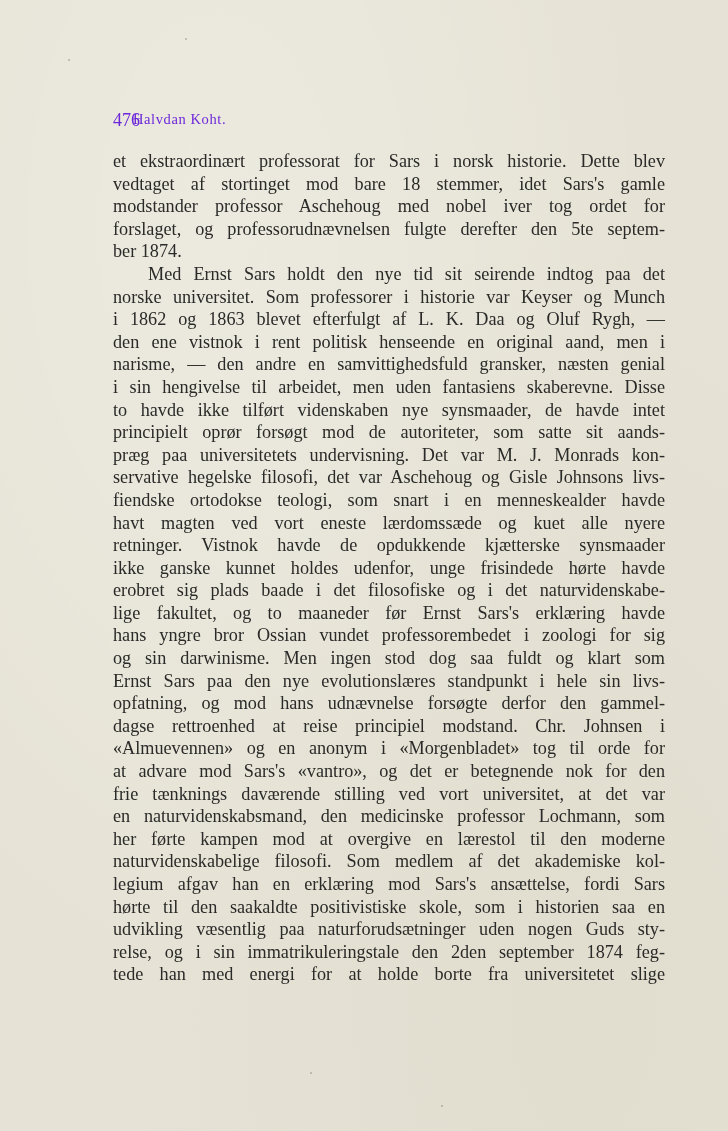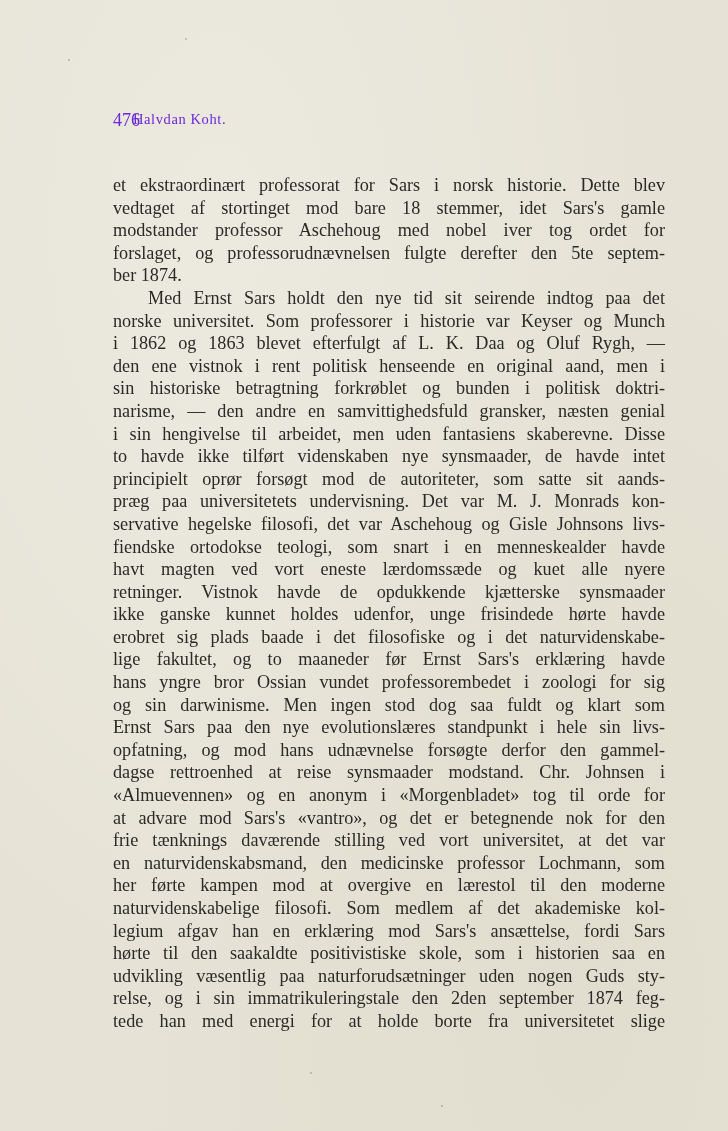--- a/index.html
+++ b/index.html
@@ -41,21 +41,21 @@
       position: absolute;
       left: 0;
       right: 0;
       top: 1px;
       text-align: left;
       font-size: 14.5px;
       letter-spacing: 0.6px;
       padding-left: 20px;
     }
     .body-text {
-      margin-top: 40px;
+      margin-top: 16px;
     }
     .line {
       display: block;
       height: 22.6px;
       line-height: 22.6px;
       font-size: 18.2px;
       text-align: justify;
       text-align-last: justify;
       white-space: nowrap;
       overflow: visible;
@@ -91,38 +91,37 @@
       <span class="line">modstander professor Aschehoug med nobel iver tog ordet for</span>
       <span class="line">forslaget, og professorudnævnelsen fulgte derefter den 5te septem-</span>
       <span class="line last">ber 1874.</span>
     </div>
 
     <div>
       <span class="line indent">Med Ernst Sars holdt den nye tid sit seirende indtog paa det</span>
       <span class="line">norske universitet.  Som professorer i historie var Keyser og Munch</span>
       <span class="line">i 1862 og 1863 blevet efterfulgt af L. K. Daa og Oluf Rygh, —</span>
       <span class="line">den ene vistnok i rent politisk henseende en original aand, men i</span>
-      <span class="line">sin historiske betragtning forkrøblet og bunden i politisk doktri-</span>
       <span class="line">narisme, — den andre en samvittighedsfuld gransker, næsten genial</span>
       <span class="line">i sin hengivelse til arbeidet, men uden fantasiens skaberevne.  Disse</span>
       <span class="line">to havde ikke tilført videnskaben nye synsmaader, de havde intet</span>
       <span class="line">principielt oprør forsøgt mod de autoriteter, som satte sit aands-</span>
       <span class="line">præg paa universitetets undervisning.  Det var M. J. Monrads kon-</span>
       <span class="line">servative hegelske filosofi, det var Aschehoug og Gisle Johnsons livs-</span>
       <span class="line">fiendske ortodokse teologi, som snart i en menneskealder havde</span>
       <span class="line">havt magten ved vort eneste lærdomssæde og kuet alle nyere</span>
       <span class="line">retninger.  Vistnok havde de opdukkende kjætterske synsmaader</span>
       <span class="line">ikke ganske kunnet holdes udenfor, unge frisindede hørte havde</span>
       <span class="line">erobret sig plads baade i det filosofiske og i det naturvidenskabe-</span>
       <span class="line">lige fakultet, og to maaneder før Ernst Sars's erklæring havde</span>
       <span class="line">hans yngre bror Ossian vundet professorembedet i zoologi for sig</span>
       <span class="line">og sin darwinisme.  Men ingen stod dog saa fuldt og klart som</span>
       <span class="line">Ernst Sars paa den nye evolutionslæres standpunkt i hele sin livs-</span>
       <span class="line">opfatning, og mod hans udnævnelse forsøgte derfor den gammel-</span>
-      <span class="line">dagse rettroenhed at reise synsmaader modstand.  Chr. Johnsen i</span>
+      <span class="line">dagse rettroenhed at reise principiel modstand.  Chr. Johnsen i</span>
       <span class="line">«Almuevennen» og en anonym i «Morgenbladet» tog til orde for</span>
       <span class="line">at advare mod Sars's «vantro», og det er betegnende nok for den</span>
       <span class="line">frie tænknings daværende stilling ved vort universitet, at det var</span>
       <span class="line">en naturvidenskabsmand, den medicinske professor Lochmann, som</span>
       <span class="line">her førte kampen mod at overgive en lærestol til den moderne</span>
       <span class="line">naturvidenskabelige filosofi.  Som medlem af det akademiske kol-</span>
       <span class="line">legium afgav han en erklæring mod Sars's ansættelse, fordi Sars</span>
       <span class="line">hørte til den saakaldte positivistiske skole, som i historien saa en</span>
       <span class="line">udvikling væsentlig paa naturforudsætninger uden nogen Guds sty-</span>
       <span class="line">relse, og i sin immatrikuleringstale den 2den september 1874 feg-</span>

